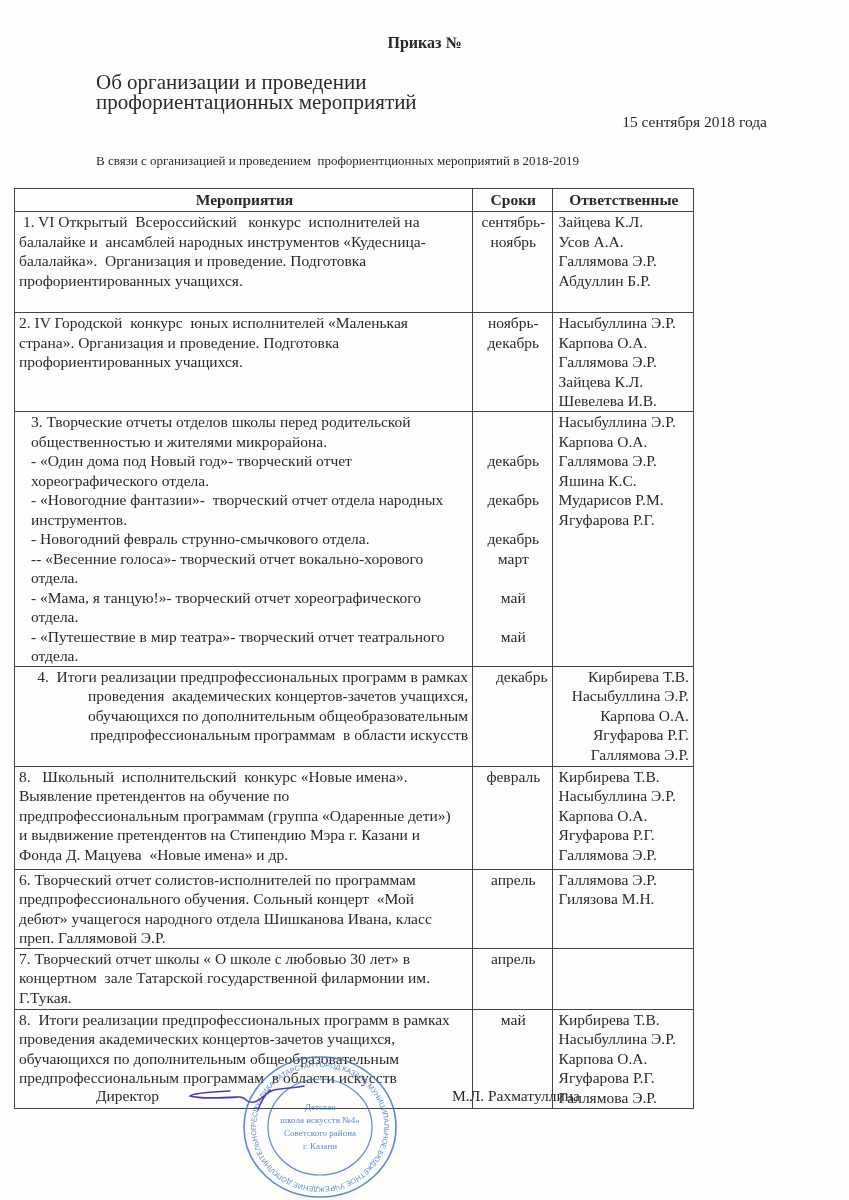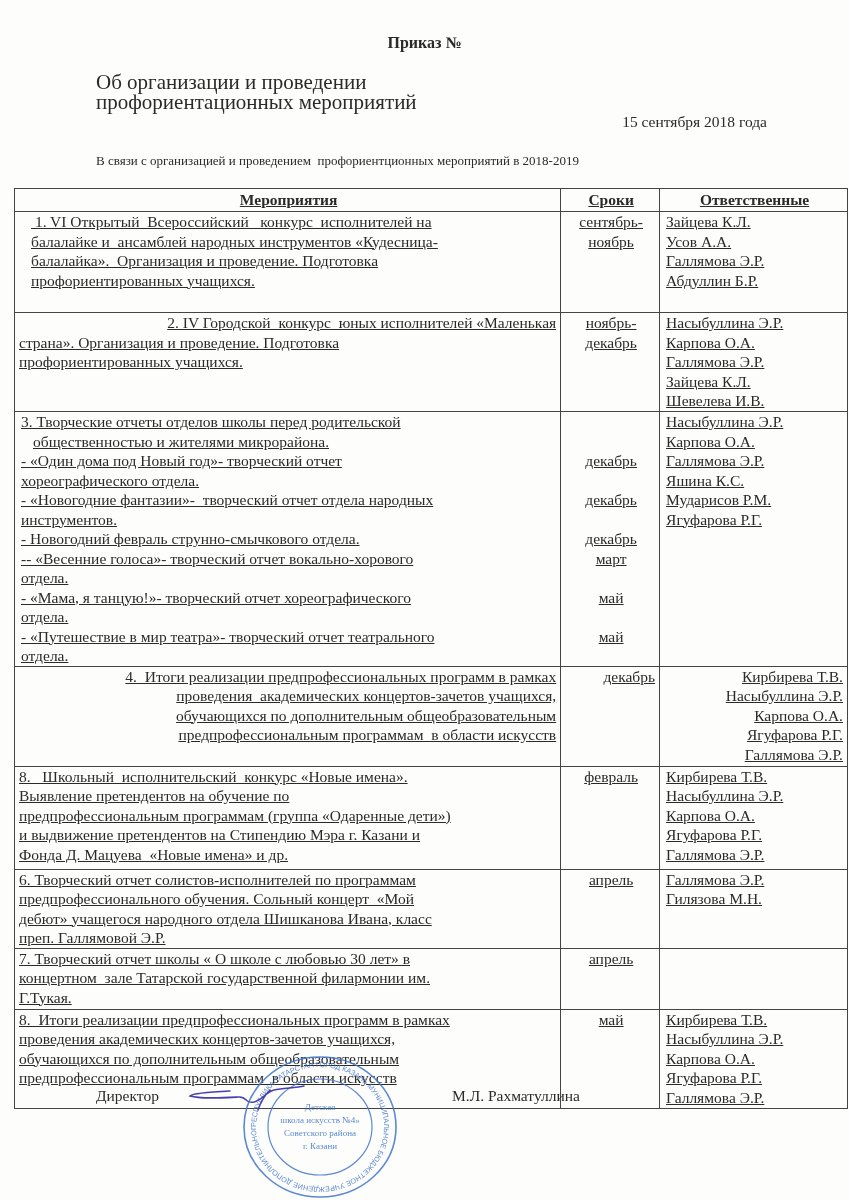--- a/index.html
+++ b/index.html
@@ -22,23 +22,23 @@
   .date {
     position: absolute; right: 82px; top: 113px;
     font-size: 15.5px;
   }
   .intro {
     position: absolute; left: 96px; top: 151px; width: 680px;
     font-size: 13px; line-height: 19.5px;
   }
   table.schedule {
     position: absolute; left: 14px; top: 188px;
-    width: 834px;
+    width: 680px;
     border-collapse: collapse;
-    font-size: 15.5px; line-height: 19.5px; text-decoration: underline;
+    font-size: 15.5px; line-height: 19.5px;
   }
   table.schedule th, table.schedule td {
     border: 1.3px solid #444;
     vertical-align: top;
     padding: 0 4px 0 6px;
   }
   table.schedule th {
     font-weight: bold; text-align: center; height: 21px; padding-top: 1px;
   }
   col.c1 { width: 497px; }
@@ -89,59 +89,59 @@
       </colgroup>
     <thead>
       <tr>
         <th>Мероприятия</th>
         <th>Сроки</th>
         <th>Ответственные</th>
       </tr>
     </thead>
     <tbody id="schedule-body">
         <tr class="r1">
-          <td class="desc" style="padding-left: 16px; margin-left: 12px;">
+          <td class="desc" style="padding-left: 4px; margin-left: 12px;">
             <span class="line" style="white-space: pre;"> 1. VI Открытый  Всероссийский   конкурс  исполнителей на</span>
             <span class="line" style="white-space: pre;">балалайке и  ансамблей народных инструментов «Кудесница-</span>
             <span class="line" style="white-space: pre;">балалайка».  Организация и проведение. Подготовка</span>
             <span class="line" style="white-space: pre;">профориентированных учащихся.</span>
           </td>
           <td class="dates">
             <span class="line" style="white-space: pre;">сентябрь-</span>
             <span class="line" style="white-space: pre;">ноябрь</span>
           </td>
           <td class="resp">
             <span class="line" style="white-space: pre;">Зайцева К.Л.</span>
             <span class="line" style="white-space: pre;">Усов А.А.</span>
             <span class="line" style="white-space: pre;">Галлямова Э.Р.</span>
             <span class="line" style="white-space: pre;">Абдуллин Б.Р.</span>
           </td>
         </tr>
         <tr class="r2">
           <td class="desc" style="padding-left: 4px;">
-            <span class="line" style="white-space: pre; text-align: right;">2. IV Городской  конкурс  юных исполнителей «Маленькая</span>
+            <span class="line" style="white-space: pre;">2. IV Городской  конкурс  юных исполнителей «Маленькая</span>
             <span class="line" style="white-space: pre;">страна». Организация и проведение. Подготовка</span>
             <span class="line" style="white-space: pre;">профориентированных учащихся.</span>
           </td>
           <td class="dates">
             <span class="line" style="white-space: pre;">ноябрь-</span>
             <span class="line" style="white-space: pre;">декабрь</span>
           </td>
           <td class="resp">
             <span class="line" style="white-space: pre;">Насыбуллина Э.Р.</span>
             <span class="line" style="white-space: pre;">Карпова О.А.</span>
             <span class="line" style="white-space: pre;">Галлямова Э.Р.</span>
             <span class="line" style="white-space: pre;">Зайцева К.Л.</span>
             <span class="line" style="white-space: pre;">Шевелева И.В.</span>
           </td>
         </tr>
         <tr class="r3">
-          <td class="desc" style="padding-left: 6px;">
+          <td class="desc" style="padding-left: 16px;">
             <span class="line" style="white-space: pre;">3. Творческие отчеты отделов школы перед родительской</span>
-            <span class="line" style="white-space: pre; margin-left: 12px;">общественностью и жителями микрорайона.</span>
+            <span class="line" style="white-space: pre;">общественностью и жителями микрорайона.</span>
             <span class="line" style="white-space: pre;">- «Один дома под Новый год»- творческий отчет</span>
             <span class="line" style="white-space: pre;">хореографического отдела.</span>
             <span class="line" style="white-space: pre;">- «Новогодние фантазии»-  творческий отчет отдела народных</span>
             <span class="line" style="white-space: pre;">инструментов.</span>
             <span class="line" style="white-space: pre;">- Новогодний февраль струнно-смычкового отдела.</span>
             <span class="line" style="white-space: pre;">-- «Весенние голоса»- творческий отчет вокально-хорового</span>
             <span class="line" style="white-space: pre;">отдела.</span>
             <span class="line" style="white-space: pre;">- «Мама, я танцую!»- творческий отчет хореографического</span>
             <span class="line" style="white-space: pre;">отдела.</span>
             <span class="line" style="white-space: pre;">- «Путешествие в мир театра»- творческий отчет театрального</span>

